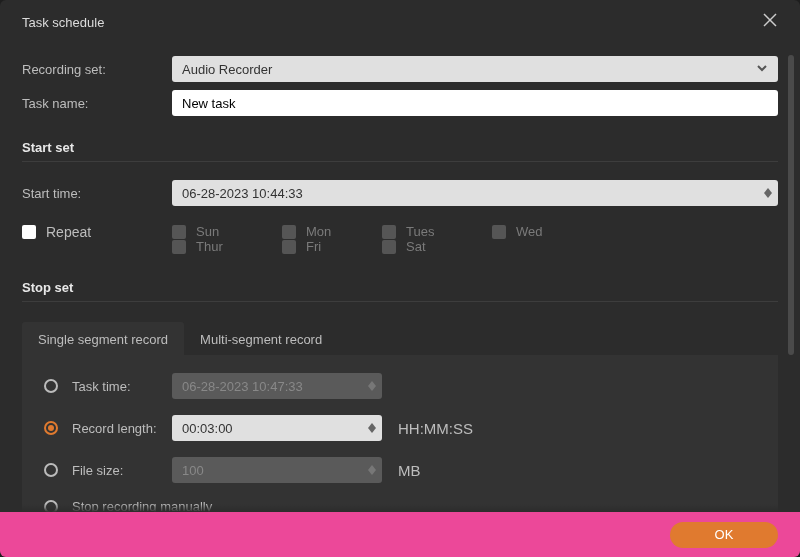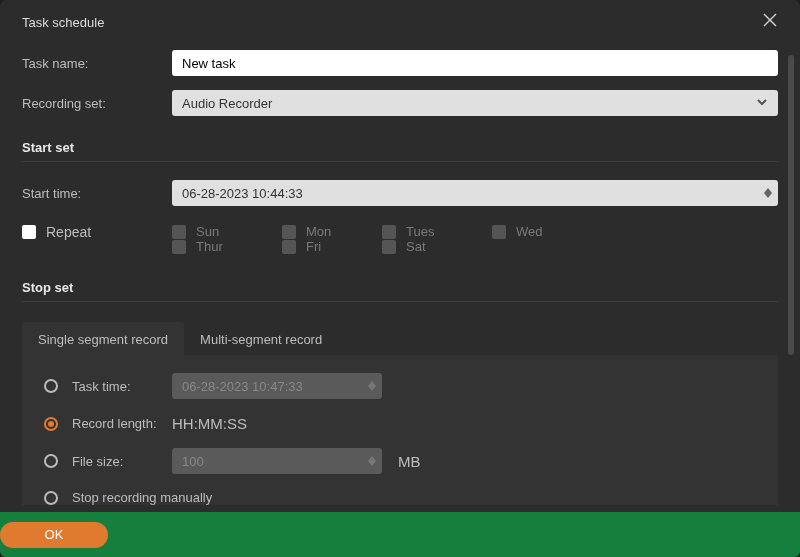--- a/index.html
+++ b/index.html
@@ -38,59 +38,59 @@
   .tab { padding: 10px 16px 8px 16px; color: #bdbdbd; font-size: 13px; cursor: pointer; }
   .tab.active { background: #333333; border-top-left-radius: 3px; border-top-right-radius: 3px; }
   .tab-panel { background: #333333; padding: 18px 22px 0 22px; }
   .stop-row { display: flex; align-items: center; margin-bottom: 16px; }
   .radio { width: 14px; height: 14px; border: 2px solid #bbb; border-radius: 50%; margin-right: 14px; cursor: pointer; position: relative; flex-shrink: 0; }
   .radio.selected { border-color: #e07a2f; }
   .radio.selected::after { content: ""; position: absolute; width: 6px; height: 6px; background: #e07a2f; border-radius: 50%; top: 2px; left: 2px; }
   .stop-label { width: 100px; color: #bdbdbd; font-size: 13px; }
   .stop-field { width: 210px; margin-right: 16px; border-radius: 8px; }
   .stop-unit { color: #bdbdbd; font-size: 15px; }
-  .footer { position: absolute; bottom: 0; left: 0; right: 0; height: 45px; background: #15803d; display: flex; align-items: center; padding-right: 22px; border-bottom-left-radius: 6px; border-bottom-right-radius: 6px; }
+  .footer { position: absolute; bottom: 0; left: 0; right: 0; height: 45px; background: #ec4899; display: flex; align-items: center; justify-content: flex-end; padding-right: 22px; border-bottom-left-radius: 6px; border-bottom-right-radius: 6px; }
   .ok-btn { background: #e07a2f; color: #fff; border: none; border-radius: 14px; width: 108px; height: 26px; font-size: 13px; cursor: pointer; }
   .content-mask { position: absolute; left:0; right:0; bottom:45px; height: 8px; background: linear-gradient(to top, #2c2c2c, transparent); pointer-events:none; }
 </style>
 </head>
 <body>
 
 <div class="dialog">
 
   <div class="titlebar">
     <div class="titlebar-title">Task schedule</div>
     <div class="close-x">
       <svg viewBox="0 0 16 16">
           <line x1="2" y1="2" x2="14" y2="14"></line>
           <line x1="14" y1="2" x2="2" y2="14"></line>
         </svg>
     </div>
   </div>
 
   <div class="content">
-
-    <div class="form-row first">
-      <div class="label-col">Task name:</div>
-      <div class="field-col">
-        <input class="text-input" type="text" value="New task" style="">
-      </div>
-    </div>
 
     <div class="form-row">
       <div class="label-col">Recording set:</div>
       <div class="field-col">
         <div class="select-wrap">
           <div class="select-input">Audio Recorder</div>
           <div class="select-chevron">
             <svg viewBox="0 0 12 12">
                 <polyline points="2,4 6,8 10,4"></polyline>
               </svg>
           </div>
         </div>
+      </div>
+    </div>
+
+    <div class="form-row first">
+      <div class="label-col">Task name:</div>
+      <div class="field-col">
+        <input class="text-input" type="text" value="New task" style="">
       </div>
     </div>
 
     <div class="section-header">Start set</div>
 
     <div class="form-row" style="margin-top:18px;">
       <div class="label-col">Start time:</div>
       <div class="field-col">
         <div class="spinner-wrap">
           <div class="spinner-input">06-28-2023 10:44:33</div>
@@ -166,20 +166,33 @@
                   <polygon points="0,0 8,0 4,5"></polygon>
                 </svg>
             </div>
           </div>
         </div>
       </div>
 
       <div class="stop-row">
         <div class="radio selected"></div>
         <div class="stop-label">Record length:</div>
+        <div class="stop-field">
+          <div class="spinner-wrap">
+            <div class="spinner-input">00:03:00</div>
+            <div class="spinner-arrows">
+              <svg viewBox="0 0 8 5">
+                  <polygon points="4,0 8,5 0,5"></polygon>
+                </svg>
+              <svg viewBox="0 0 8 5">
+                  <polygon points="0,0 8,0 4,5"></polygon>
+                </svg>
+            </div>
+          </div>
+        </div>
         <div class="stop-unit">HH:MM:SS</div>
       </div>
 
       <div class="stop-row">
         <div class="radio"></div>
         <div class="stop-label">File size:</div>
         <div class="stop-field">
           <div class="spinner-wrap">
             <div class="spinner-input disabled">100</div>
             <div class="spinner-arrows disabled">

